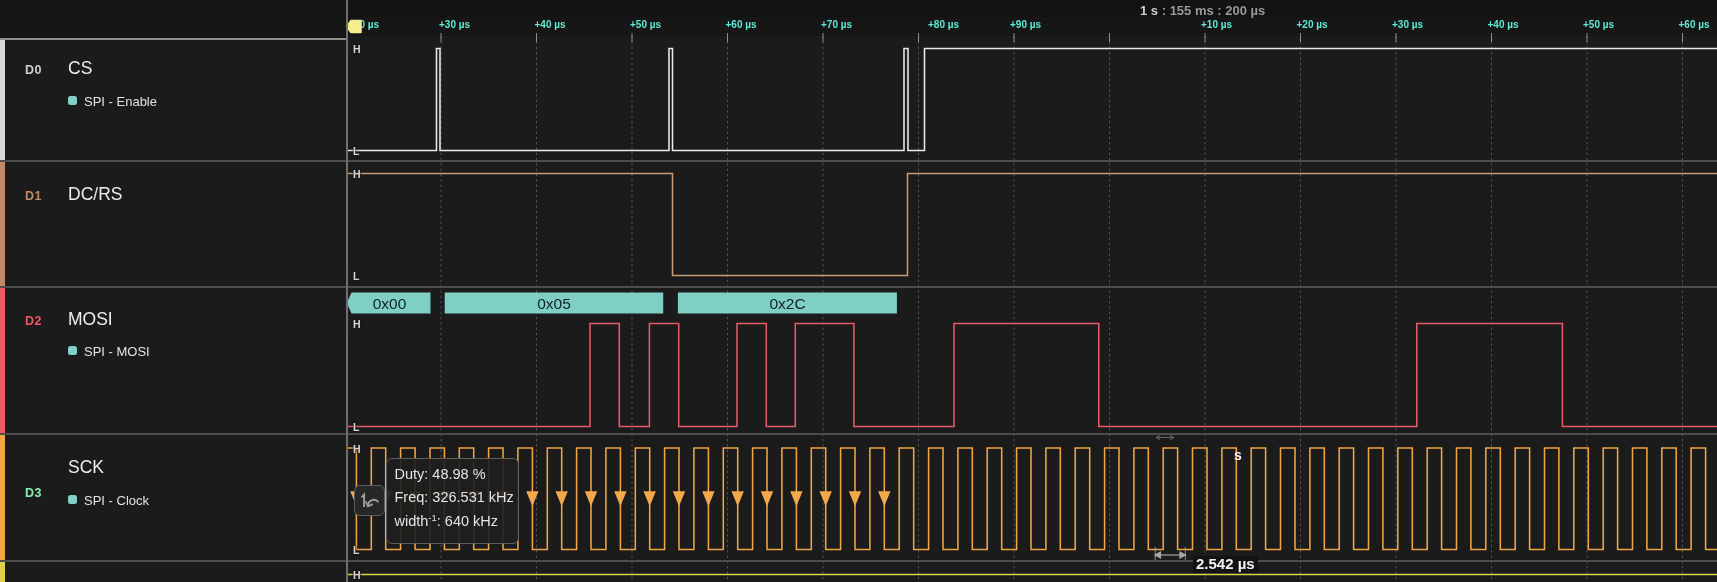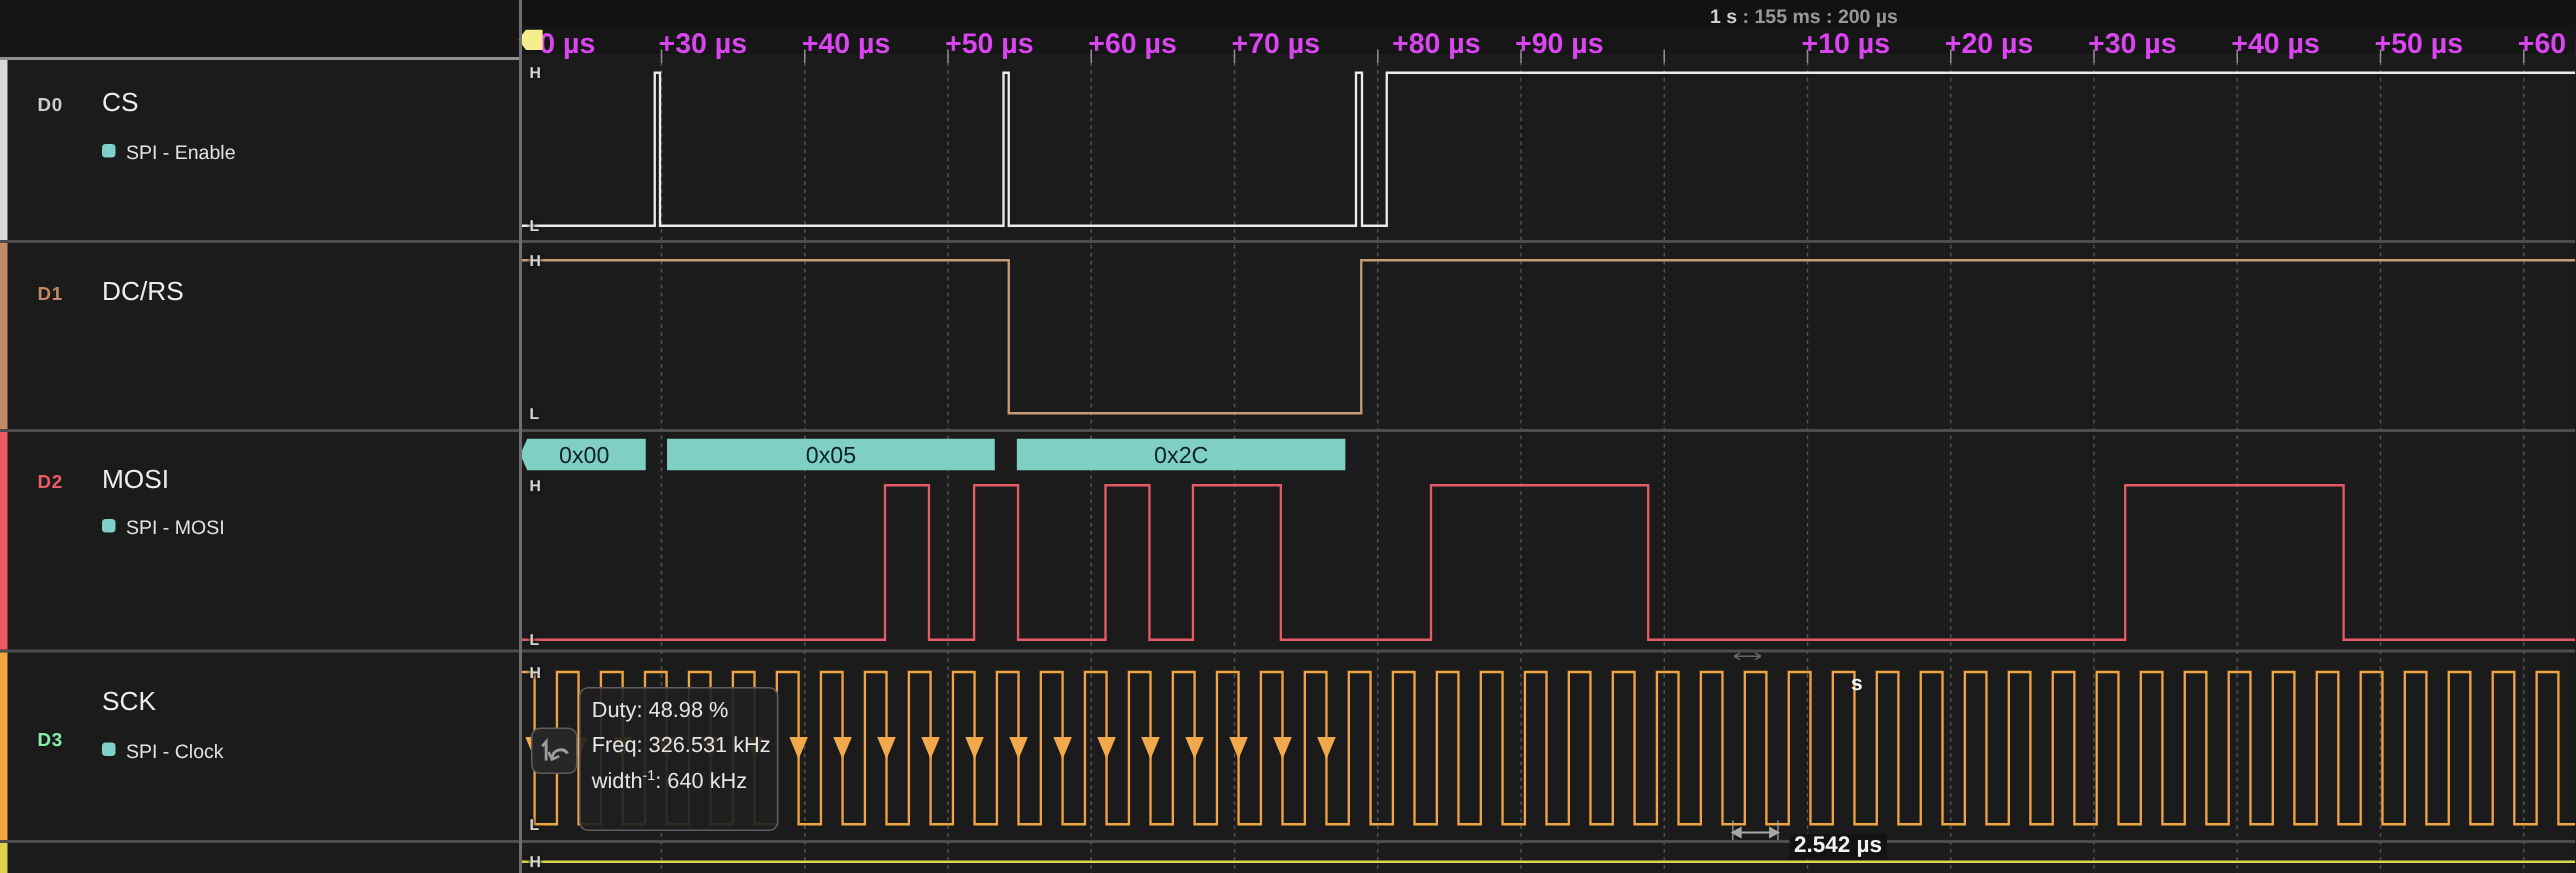--- a/index.html
+++ b/index.html
@@ -1,32 +1,32 @@
 <!DOCTYPE html>
 <html><head><meta charset="utf-8">
 <style>
 *{margin:0;padding:0;box-sizing:border-box}
 html,body{width:1717px;height:582px;overflow:hidden;background:#1b1b1b;font-family:"Liberation Sans",sans-serif}
 #app{position:relative;width:1717px;height:582px;background:#1b1b1b}
 .abs{position:absolute}
 #hdr-left{left:0;top:0;width:347px;height:39.5px;background:#151515;border-bottom:2px solid #8e8e8e}
 #hdr-right{left:347px;top:0;width:1370px;height:36px;background:#161616}
 #hdr-top{left:347px;top:0;width:1370px;height:17px;background:#121212}
-.rlab{position:absolute;top:19px;color:#d946ef;font-size:19px;font-weight:bold;white-space:nowrap}
+.rlab{position:absolute;top:19px;color:#5eead4;font-size:10px;font-weight:bold;white-space:nowrap}
 #centerlab{position:absolute;left:1140px;top:2.5px;font-size:13px;font-weight:bold;color:#989898;white-space:nowrap}
 #centerlab b{color:#cfcfcf}
 .strip{position:absolute;left:0;width:5px}
 .chnum{position:absolute;left:25px;font-size:12.5px;font-weight:bold;letter-spacing:.5px}
 .chname{position:absolute;left:68px;font-size:17.5px;color:#ededed}
 .bullet{position:absolute;left:68px;width:9px;height:9px;border-radius:2.5px;background:#7fd0c8}
 .sub{position:absolute;left:84px;font-size:13px;color:#e2e2e2}
 .sep{position:absolute;left:0;width:1717px;height:2px;background:#4d4d4d}
 .hl{position:absolute;left:353px;font-size:10.5px;font-weight:bold;color:#d6d6d6;text-shadow:0 0 3px #181818,0 0 2px #181818}
 #vbord{position:absolute;left:345.5px;top:0;width:2px;height:582px;background:#6e6e6e}
-#tooltip{position:absolute;left:385.5px;top:458px;width:133px;height:96px;background:rgba(31,31,31,.91);border:1px solid #5e5e5e;border-radius:6px;color:#e4e4e4;font-size:14.5px;line-height:23.6px;padding:3.5px 0 0 8px;white-space:nowrap}
+#tooltip{position:absolute;left:385.5px;top:458px;width:133px;height:86px;background:rgba(31,31,31,.91);border:1px solid #5e5e5e;border-radius:6px;color:#e4e4e4;font-size:14.5px;line-height:23.6px;padding:3.5px 0 0 8px;white-space:nowrap}
 #tooltip sup{font-size:9.5px;position:relative;top:-4.5px;vertical-align:baseline;line-height:0}
 #btn{position:absolute;left:354px;top:484.5px;width:31px;height:31px;background:#272727;border:1.5px solid #5e5e5e;border-radius:6px}
 #dragzoom{position:absolute;left:1117px;top:441px;width:116px;height:35px;background:#232527;border-radius:4px;color:#ececec;font-size:15px;text-align:center;line-height:34px}
 #slab{position:absolute;left:1234px;top:447px;font-size:14px;font-weight:bold;color:#f5f5f5}
 #mlab{position:absolute;left:1193px;top:556px;background:#131313;color:#f2f2f2;font-size:15px;font-weight:bold;padding:0 3px;height:17px;line-height:16px}
 </style></head>
 <body>
 <div id="app">
 
 <div class="abs" id="hdr-right"></div>

